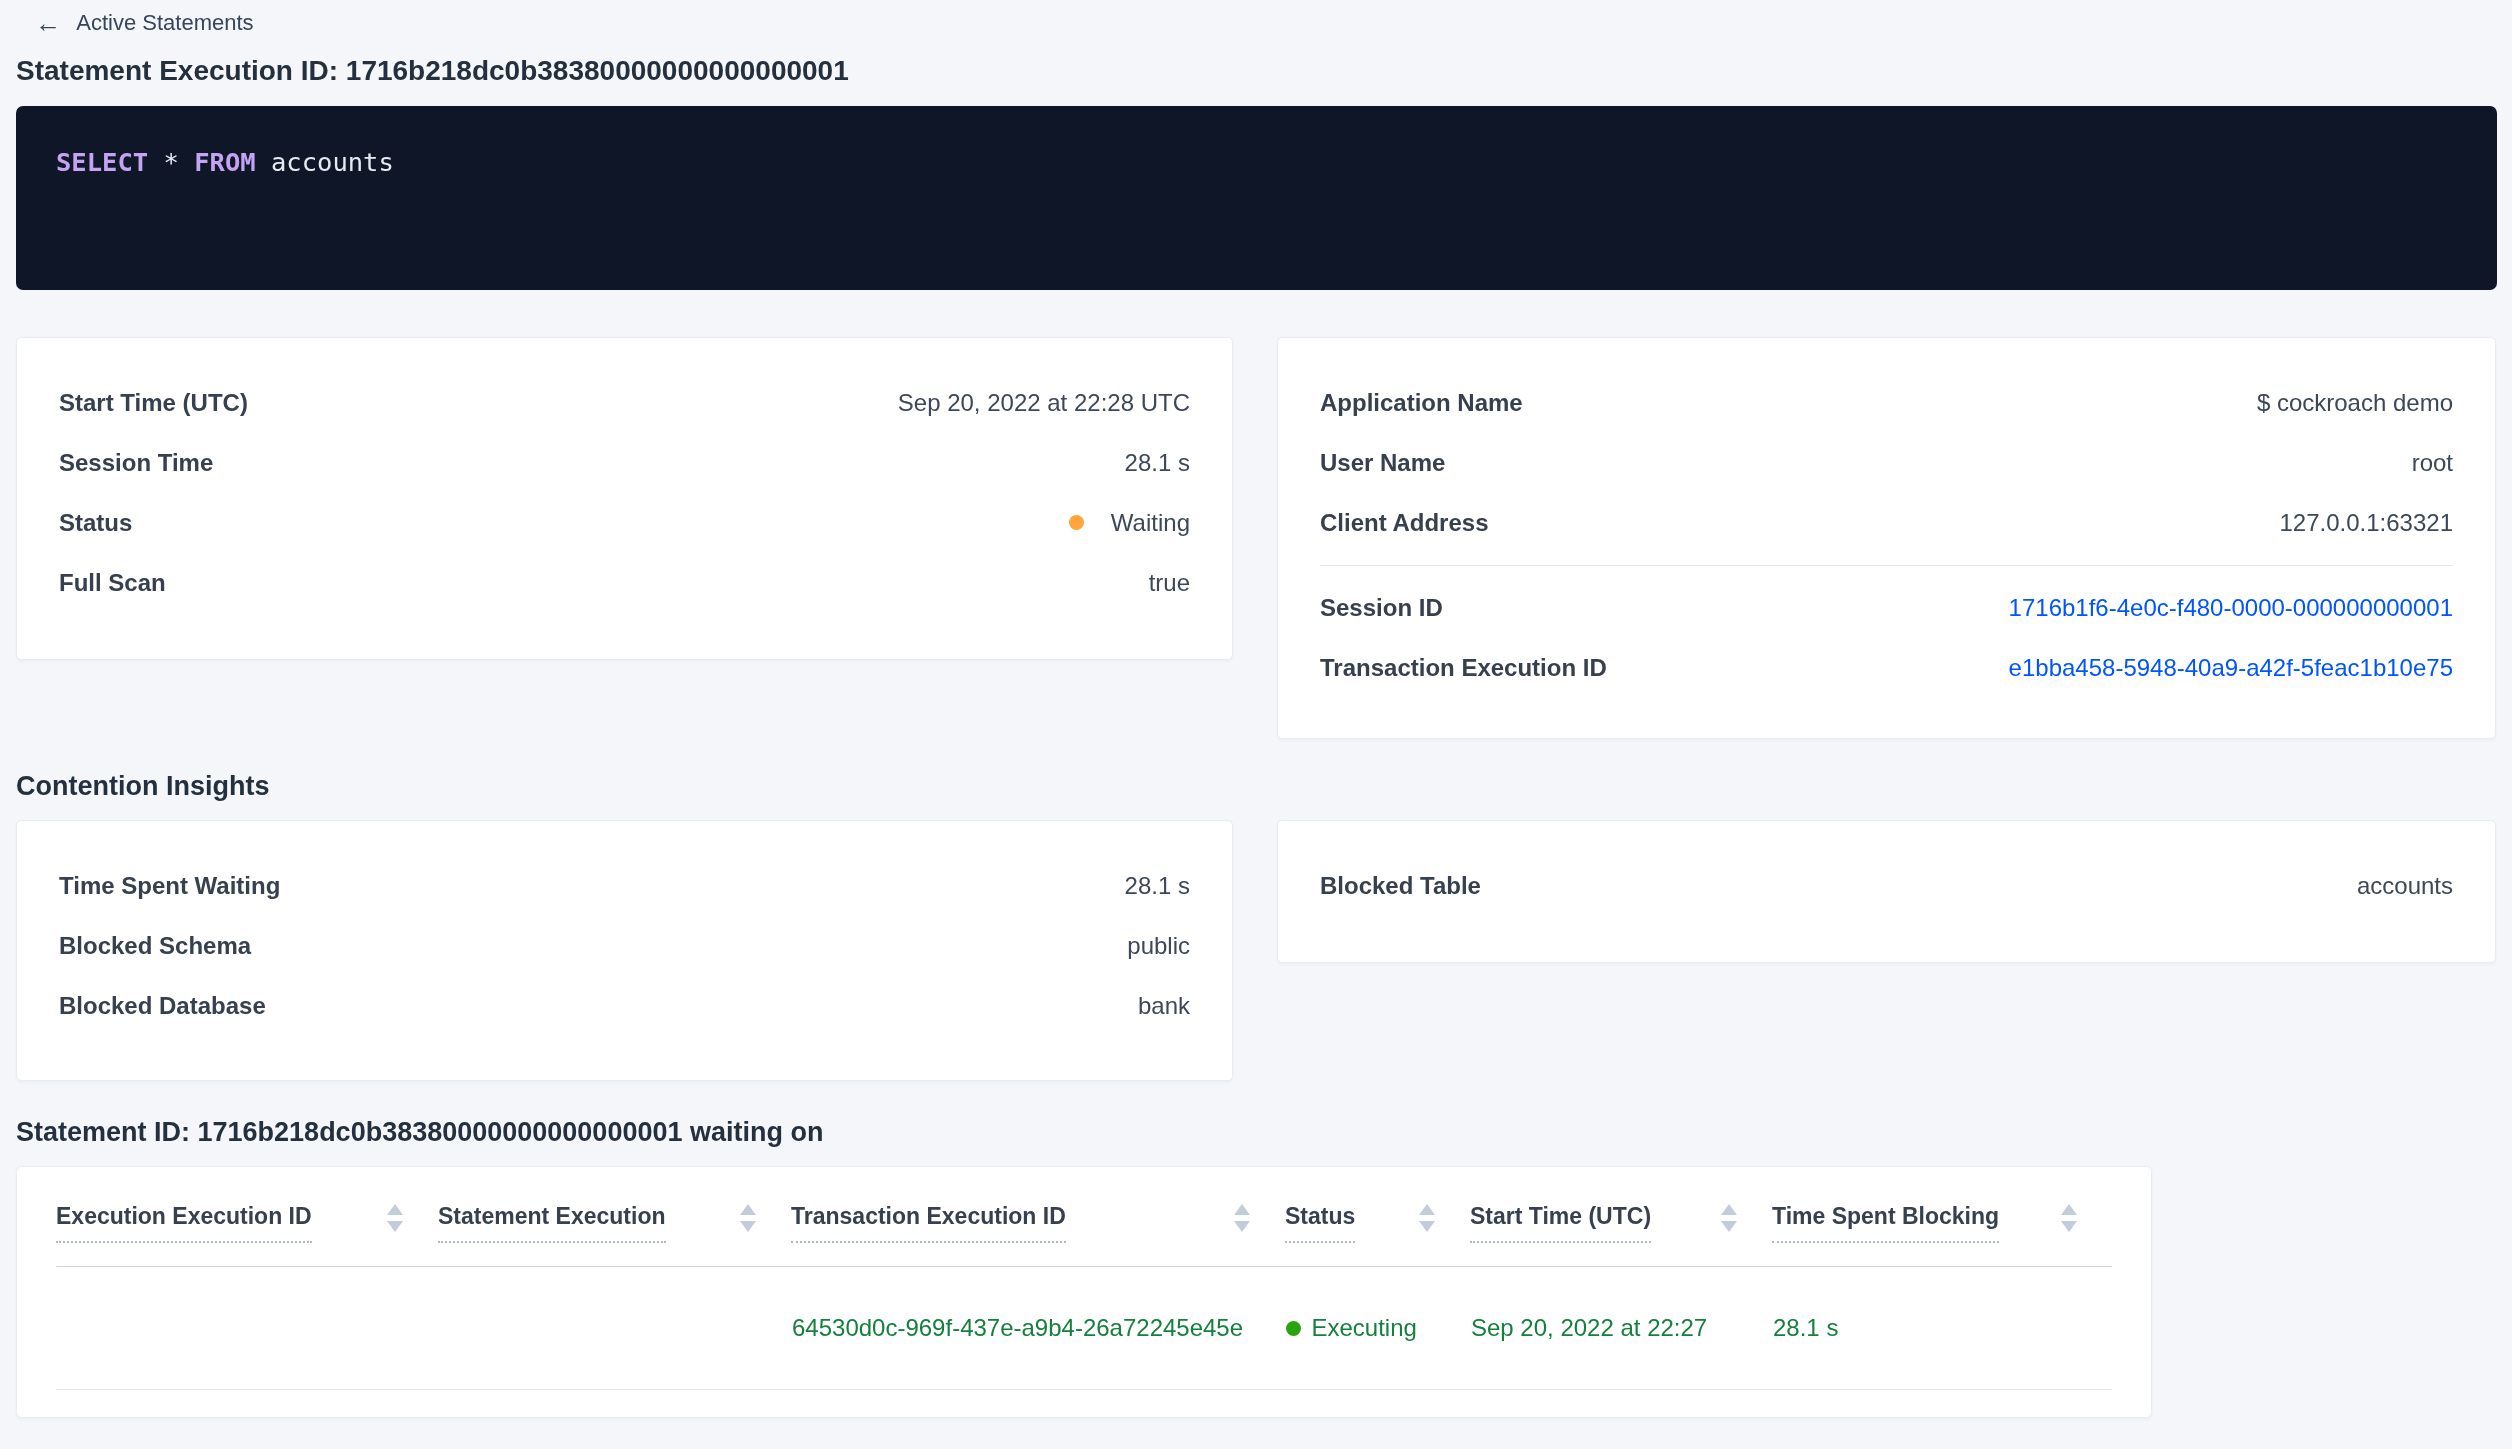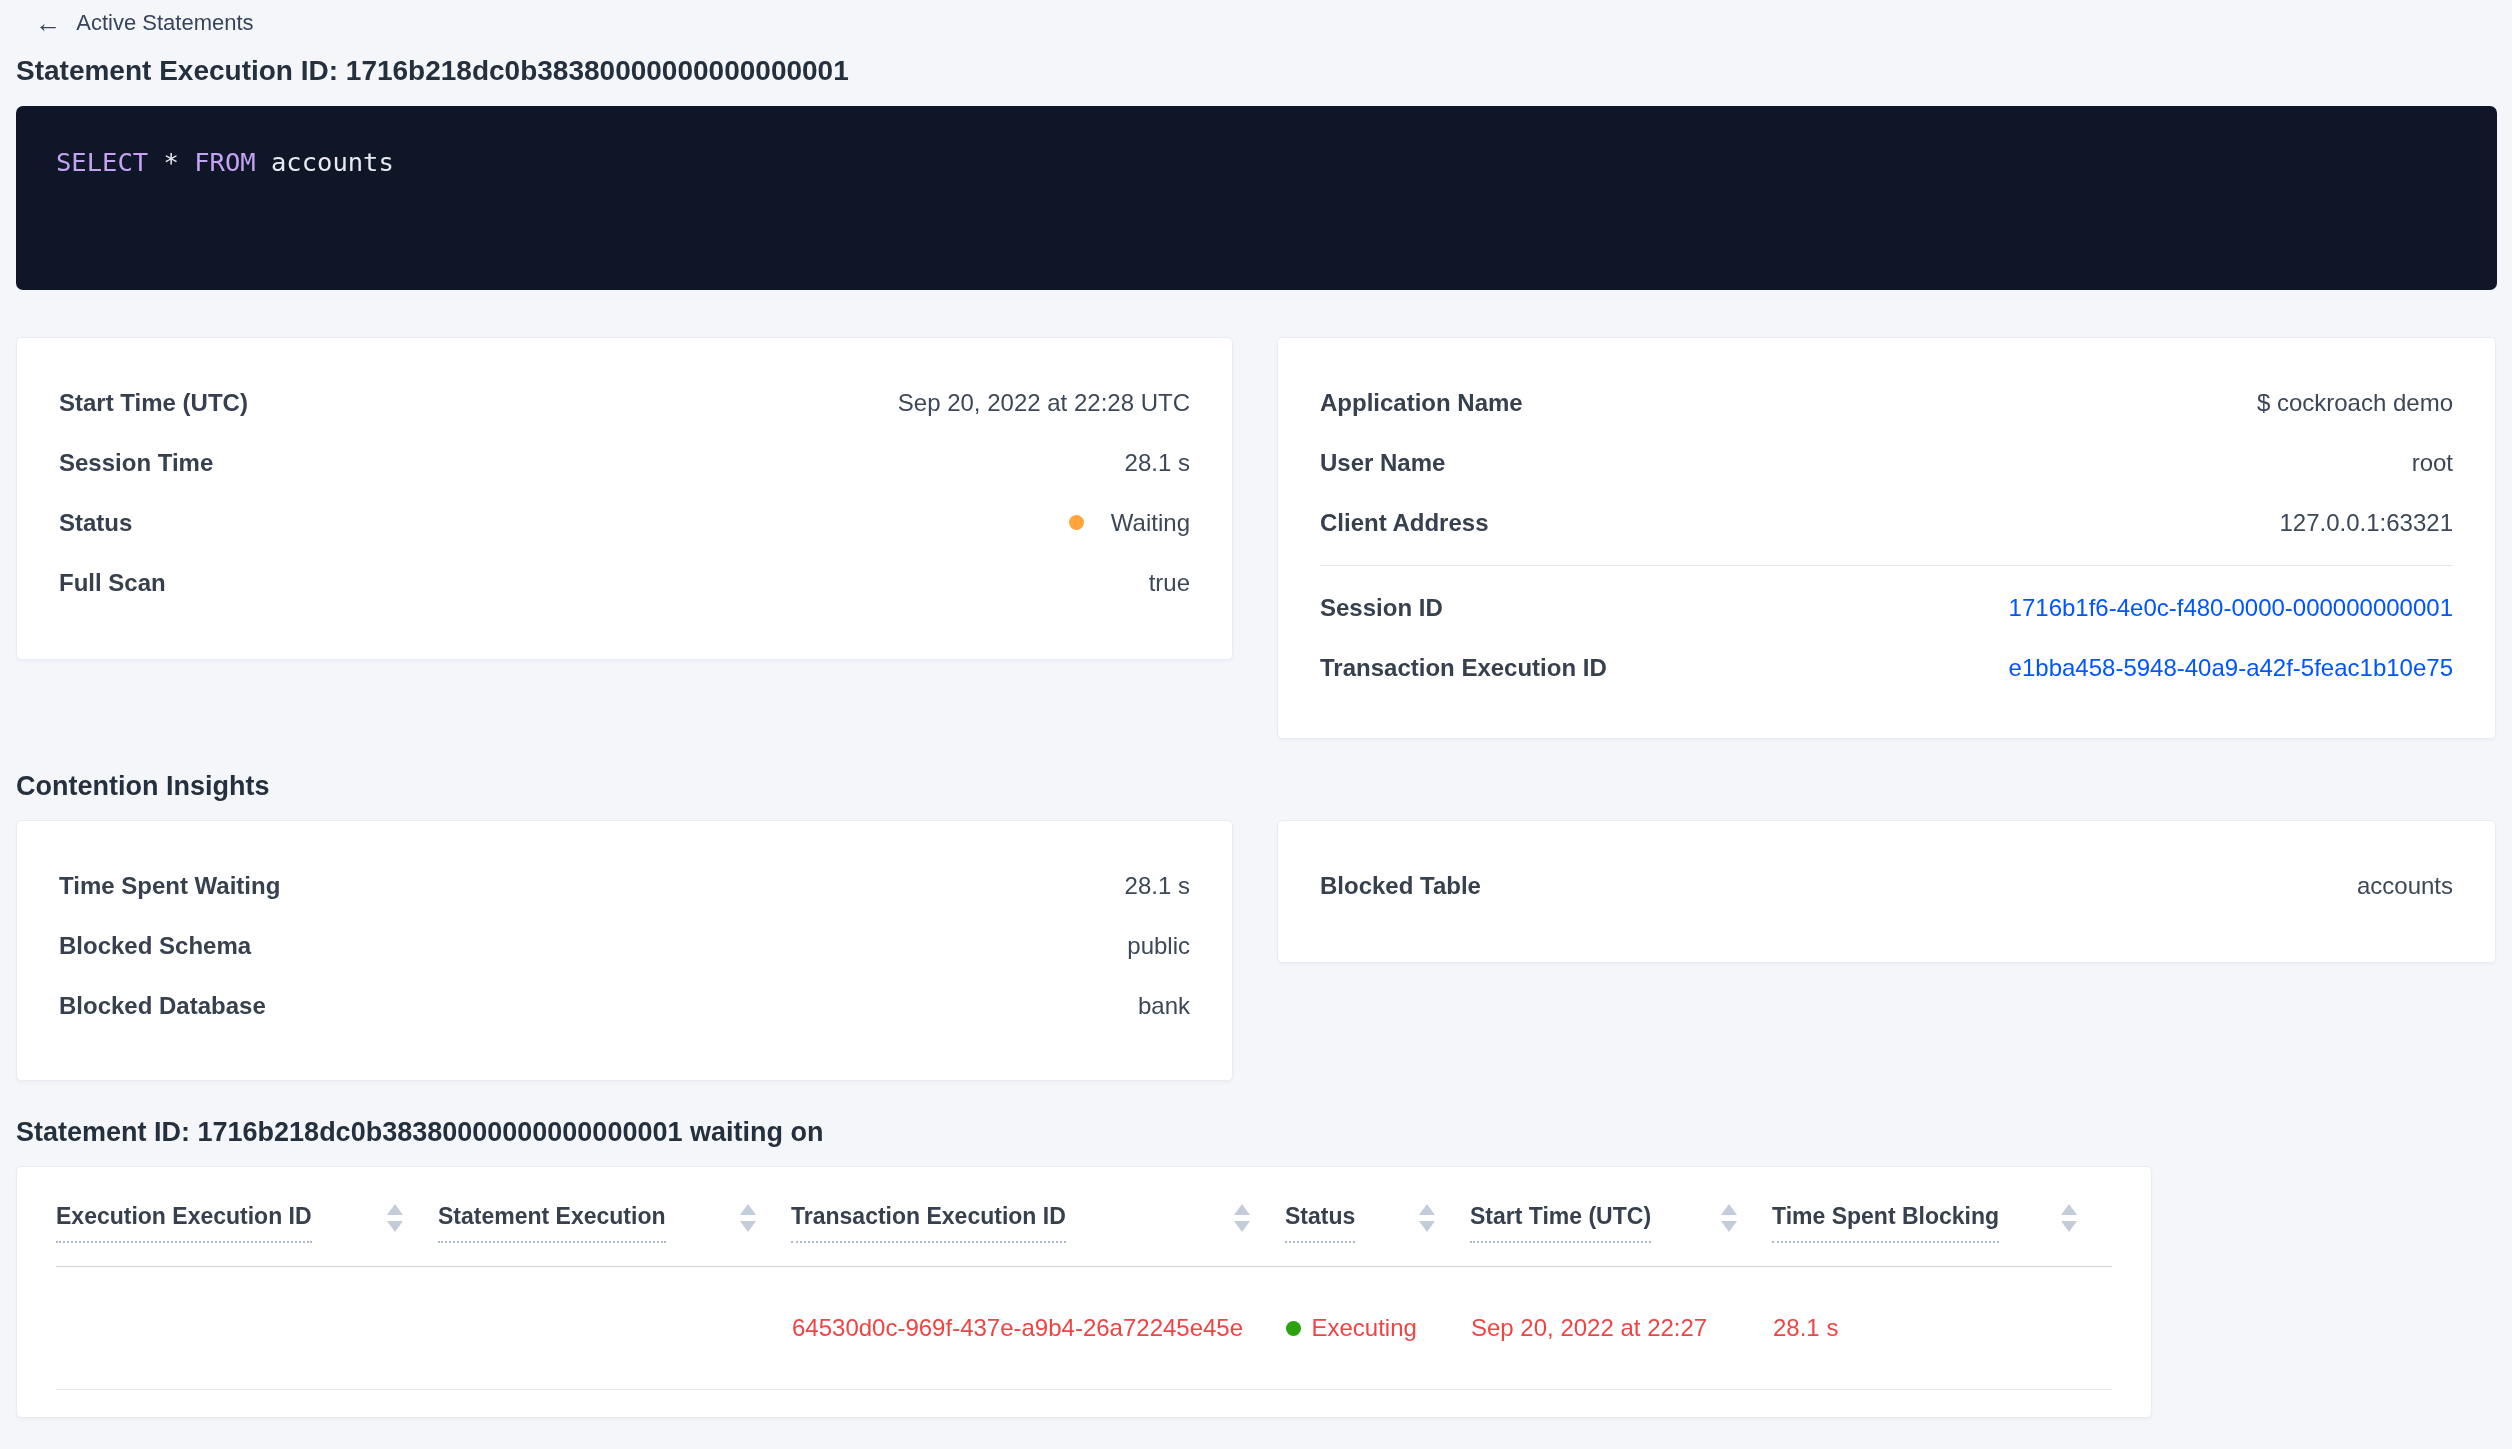--- a/index.html
+++ b/index.html
@@ -24,21 +24,21 @@
   .contention-heading { margin-top: 31px; }
   .waiting-heading { margin-top: 35px; }
 
   
   .sql-box {
     margin-top: 17.6px; height: 184px; width: 2481px;
     border-radius: 7px; padding: 39px 40px;
     font-family: "DejaVu Sans Mono", monospace;
     font-size: 25.5px; line-height: 35px;
   }
-  .sql-box .tok-kw { font-weight: 400; }
+  .sql-box .tok-kw { font-weight: 700; }
 
   
   .cards-row { display: flex; gap: 44px; align-items: flex-start; }
   .row-1 { margin-top: 47px; }
   .row-2 { margin-top: 17.6px; }
   .card {
     background: #ffffff;
     border: 0.9px solid #e7ecf3;
     border-radius: 5.3px;
     box-shadow: 0 1.8px 2.6px rgba(60,70,90,0.04);
@@ -62,21 +62,21 @@
   table { width: 100%; border-collapse: collapse; table-layout: fixed; }
   thead th { height: 100px; padding: 0; border-bottom: 1.8px solid #cdd4df; text-align: left; vertical-align: middle; }
   .th-inner { display: flex; align-items: center; padding-top: 12.3px; }
   .th-label {
     font-size: 23px; font-weight: 700; color: #36404e;
     border-bottom: 2.6px dotted #aeb8ca; padding-bottom: 10.5px; cursor: pointer;
   }
   .sort-arrows { margin-left: auto; margin-right: 35px; margin-top: -8.8px; display: flex; flex-direction: column; gap: 6.1px; cursor: pointer; }
   .tri-up   { width: 0; height: 0; border-left: 8px solid transparent; border-right: 8px solid transparent; border-bottom: 11.4px solid #c3ccdb; }
   .tri-down { width: 0; height: 0; border-left: 8px solid transparent; border-right: 8px solid transparent; border-top: 11.4px solid #c3ccdb; }
-  tbody td { height: 123px; border-bottom: 1.8px solid #e4e8ee; font-size: 24px; color: #ef4444; vertical-align: middle; }
+  tbody td { height: 123px; border-bottom: 1.8px solid #e4e8ee; font-size: 24px; color: #15803d; vertical-align: middle; }
   .status-cell { display: flex; align-items: center; gap: 10.5px; }
 </style>
 </head>
 <body style="background-color: rgb(244, 246, 250);">
 
 <div class="page">
 
   <div class="breadcrumb">
     <span class="arrow">←</span>
     <span class="label">Active Statements</span>

